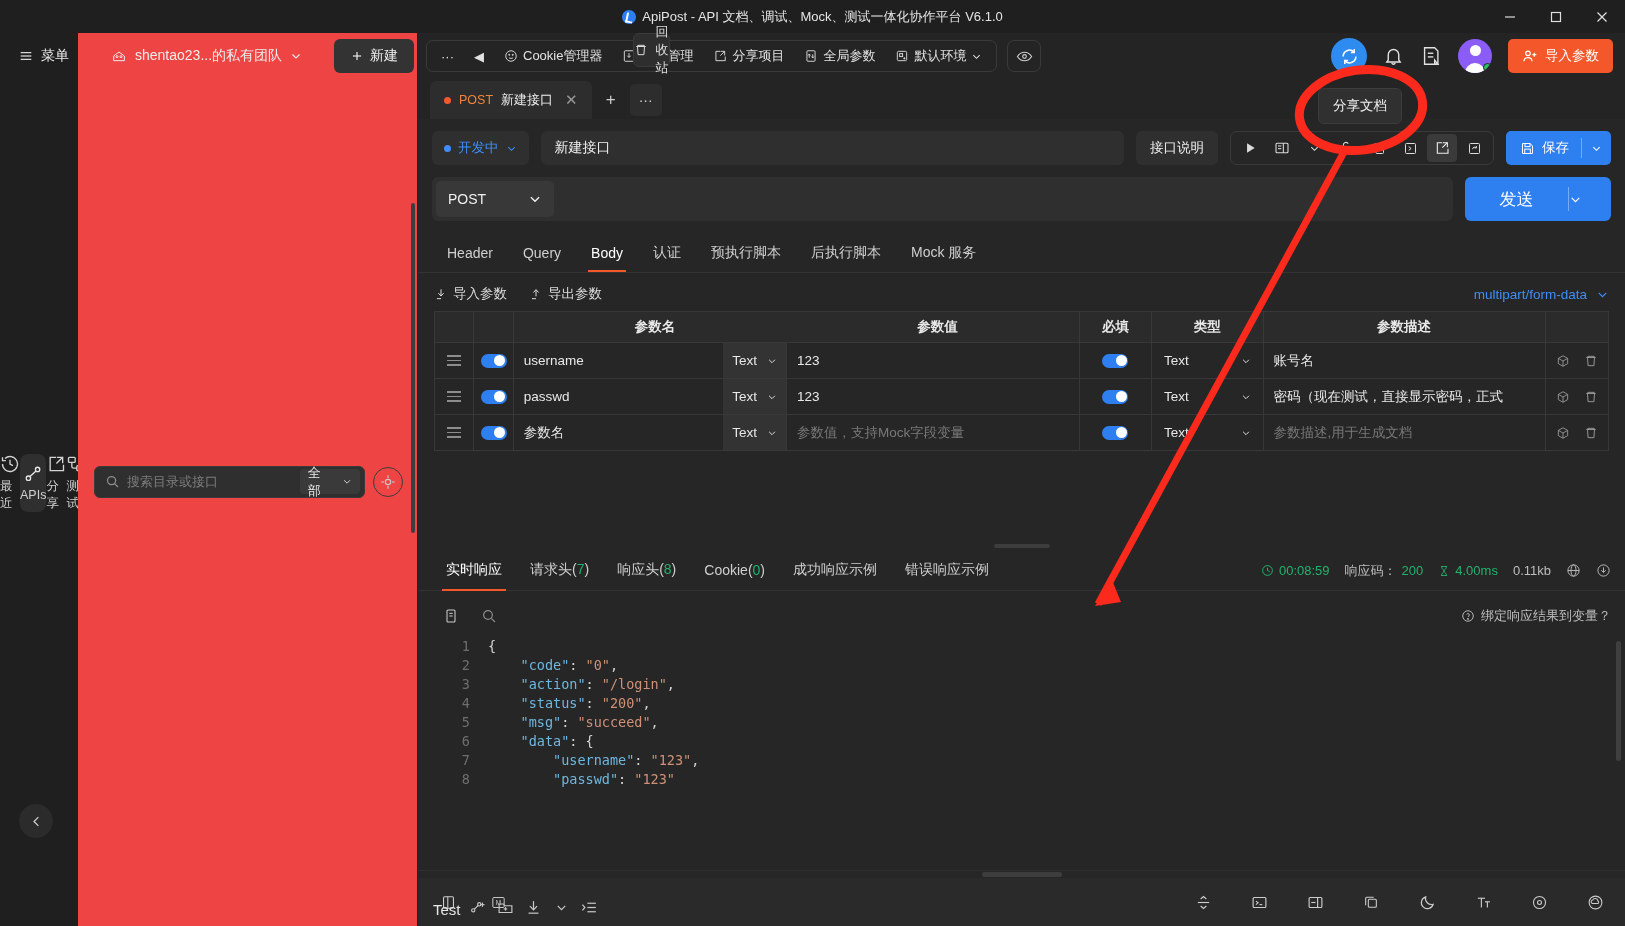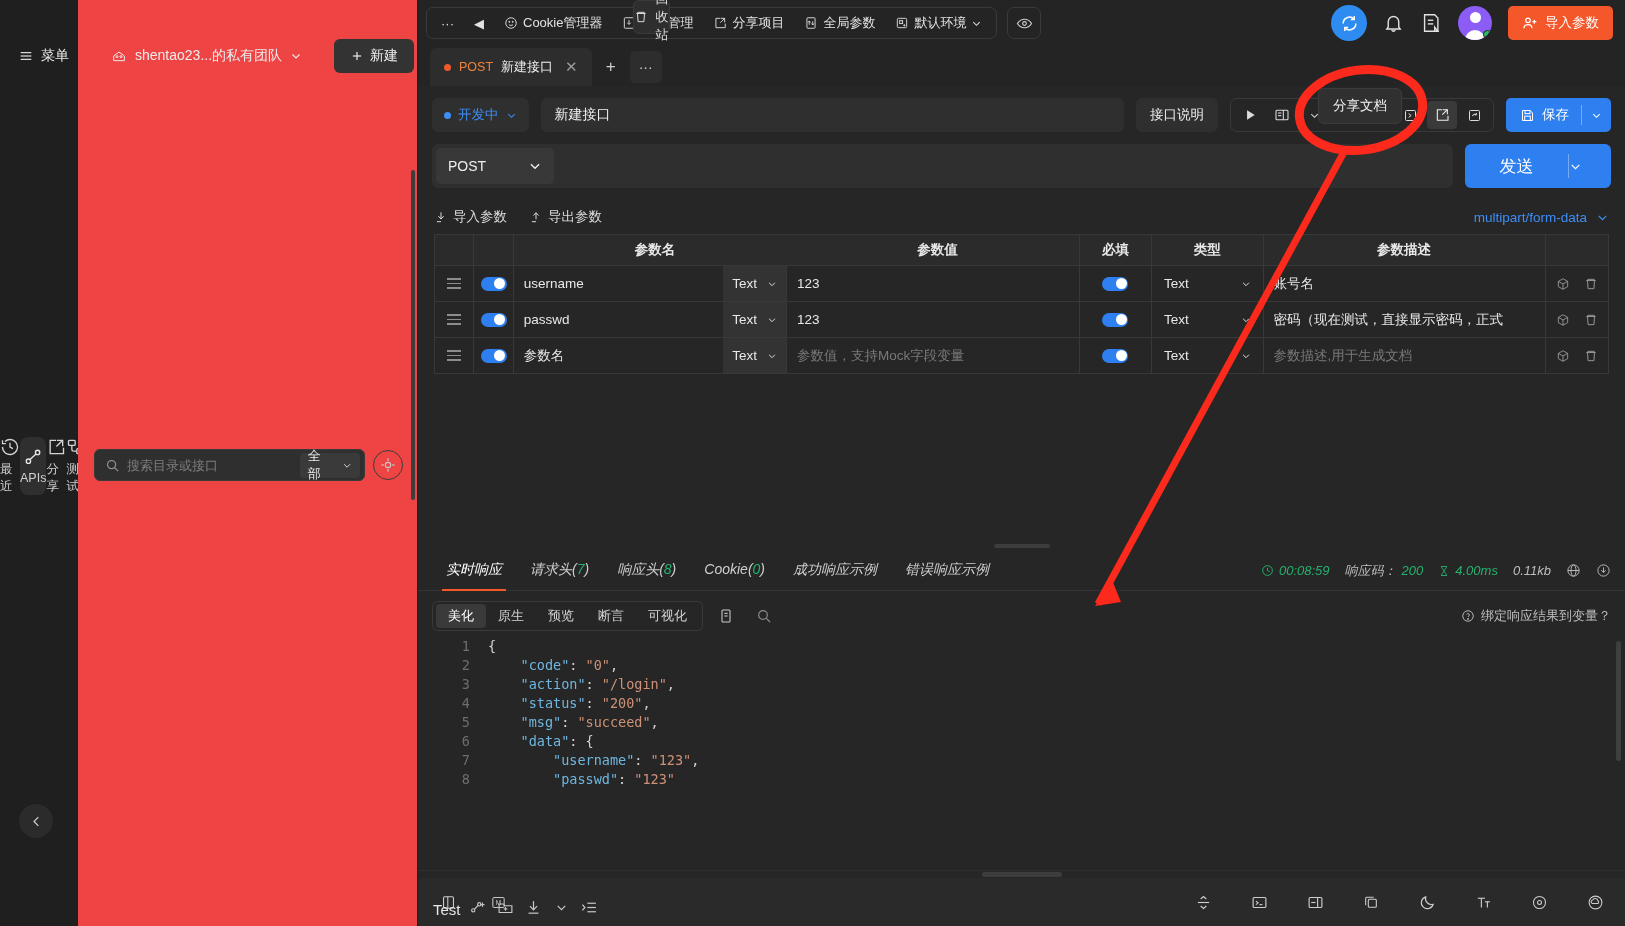--- a/index.html
+++ b/index.html
@@ -122,21 +122,21 @@
   .typesel { background: #333; height: 35px; display: flex; align-items: center; justify-content: space-between; padding: 0 9px; font-size: 13.5px; gap: 10px; }
   .typesel2 { display: flex; align-items: center; justify-content: space-between; padding: 0 12px 0 12px; height: 100%; font-size: 13.5px; }
   .name-cell { display: flex; align-items: center; height: 100%; }
   .name-cell .nt { flex: 1 1 auto; padding: 0 10px; }
   .iconcell { display: flex; align-items: center; justify-content: center; gap: 14px; color: #9c9c9c; }
 
   
   .resp { margin-top: auto; display: flex; flex-direction: column; min-height: 0; flex: 0 0 auto; }
   .resize-h { height: 10px; display: flex; align-items: center; justify-content: center; }
   .resize-h i { width: 56px; height: 4px; border-radius: 2px; background: #3d3d3d; }
-  .resp-tabs { display: flex; padding: 0 14px; border-bottom: 1px solid #333; font-style: italic; }
+  .resp-tabs { display: flex; align-items: center; padding: 0 14px; border-bottom: 1px solid #333; }
   .rsp-tab { padding: 10px 14px 11px; font-size: 14px; color: #cfcfcf; position: relative; }
   .rsp-tab.active { color: #fff; }
   .rsp-tab.active::after { content: ""; position: absolute; left: 10px; right: 10px; bottom: -1px; height: 2px; background: #f4572a; }
   .num { color: #23b26d; }
   .resp-meta { margin-left: auto; display: flex; align-items: center; gap: 15px; font-size: 13px; color: #bdbdbd; }
   .green { color: #23b26d; }
   .resp-meta .mi { display: flex; align-items: center; gap: 5px; }
 
   .view-tabs { display: flex; align-items: center; gap: 4px; padding: 10px 14px 6px; }
   .vgroup { display: flex; align-items: center; border: 1px solid #3a3a3a; border-radius: 6px; height: 30px; padding: 0 3px; }
@@ -163,20 +163,44 @@
   
   .tooltip-share { position: absolute; left: 1318px; top: 88px; background: #303030; border: 1px solid #3c3c3c; border-radius: 6px; padding: 8px 14px; font-size: 13.5px; color: #f0f0f0; z-index: 30; }
   .annot { position: absolute; left: 0; top: 0; width: 1625px; height: 926px; pointer-events: none; z-index: 40; }
   svg { display: block; }
 </style>
 </head>
 <body>
 
 <div class="app">
 
+  <div class="titlebar">
+    <div class="title-center">
+      <span class="apilogo"></span>
+      <span>ApiPost - API 文档、调试、Mock、测试一体化协作平台 V6.1.0</span>
+    </div>
+    <div class="win-btns">
+      <div class="win-btn">
+        <svg width="12" height="12" viewBox="0 0 12 12">
+            <line x1="1" y1="6" x2="11" y2="6" stroke="#ddd" stroke-width="1.2"></line>
+          </svg>
+      </div>
+      <div class="win-btn">
+        <svg width="12" height="12" viewBox="0 0 12 12">
+            <rect x="1.5" y="1.5" width="9" height="9" fill="none" stroke="#ddd" stroke-width="1.2"></rect>
+          </svg>
+      </div>
+      <div class="win-btn close">
+        <svg width="12" height="12" viewBox="0 0 12 12">
+            <line x1="1.5" y1="1.5" x2="10.5" y2="10.5" stroke="#ddd" stroke-width="1.2"></line>
+            <line x1="10.5" y1="1.5" x2="1.5" y2="10.5" stroke="#ddd" stroke-width="1.2"></line>
+          </svg>
+      </div>
+    </div>
+  </div>
 
   <div class="body-row">
 
     <div class="rail">
       <div class="rail-item">
         <span>
           <svg width="20" height="20" viewBox="0 0 24 24" fill="none" stroke="#d4d4d4" stroke-width="1.6">
               <path d="M3 12a9 9 0 1 0 3-6.7"></path>
               <polyline points="3,4 3,8 7,8"></polyline>
               <polyline points="12,7 12,12 15.5,14"></polyline>
@@ -557,20 +581,29 @@
             <span class="lbl">发送</span>
             <span class="sep"></span>
             <span class="cv">
               <svg width="13" height="13" viewBox="0 0 24 24" fill="none" stroke="#fff" stroke-width="2.2">
                   <polyline points="5,9 12,16 19,9"></polyline>
                 </svg>
             </span>
           </div>
         </div>
 
+        <div class="rtabs">
+          <div class="rtab">Header</div>
+          <div class="rtab">Query</div>
+          <div class="rtab active">Body</div>
+          <div class="rtab">认证</div>
+          <div class="rtab">预执行脚本</div>
+          <div class="rtab">后执行脚本</div>
+          <div class="rtab">Mock 服务</div>
+        </div>
 
         <div class="ie-row">
           <div class="ie-item">
             <svg width="14" height="14" viewBox="0 0 24 24" fill="none" stroke="#dcdcdc" stroke-width="1.7">
                 <line x1="12" y1="4" x2="12" y2="15"></line>
                 <polyline points="7.5,10.5 12,15.5 16.5,10.5"></polyline>
                 <line x1="5" y1="20" x2="12" y2="20"></line>
               </svg>
             <span>导入参数</span>
           </div>
@@ -843,27 +876,20 @@
                 <svg width="15" height="15" viewBox="0 0 24 24" fill="none" stroke="#bdbdbd" stroke-width="1.5">
                     <circle cx="12" cy="12" r="9"></circle>
                     <line x1="12" y1="7" x2="12" y2="15"></line>
                     <polyline points="8.5,11.5 12,15.2 15.5,11.5"></polyline>
                   </svg>
               </span>
             </div>
           </div>
 
           <div class="view-tabs">
-            <div class="vgroup">
-              <div class="vtab active">美化</div>
-              <div class="vtab">原生</div>
-              <div class="vtab">预览</div>
-              <div class="vtab">断言</div>
-              <div class="vtab">可视化</div>
-            </div>
             <div class="vicon">
               <svg width="16" height="16" viewBox="0 0 24 24" fill="none" stroke="#c9c9c9" stroke-width="1.6">
                   <rect x="6" y="3" width="12" height="18" rx="1.5"></rect>
                   <line x1="9.5" y1="8" x2="14.5" y2="8"></line>
                   <line x1="9.5" y1="12" x2="14.5" y2="12"></line>
                 </svg>
             </div>
             <div class="vicon">
               <svg width="16" height="16" viewBox="0 0 24 24" fill="none" stroke="#8c8c8c" stroke-width="1.8">
                   <circle cx="10.5" cy="10.5" r="6.5"></circle>

